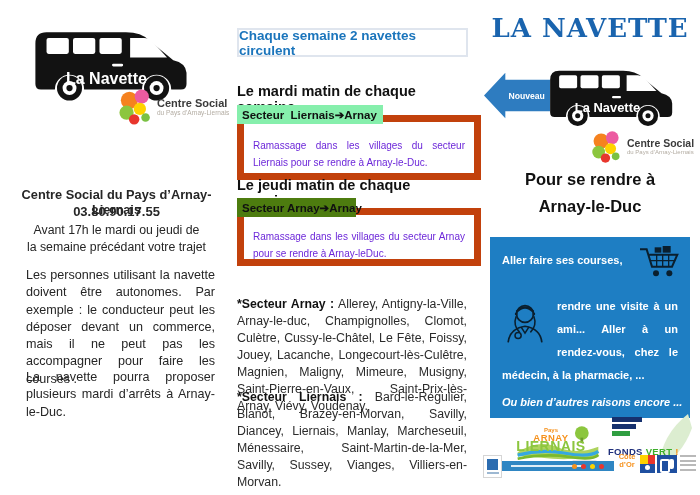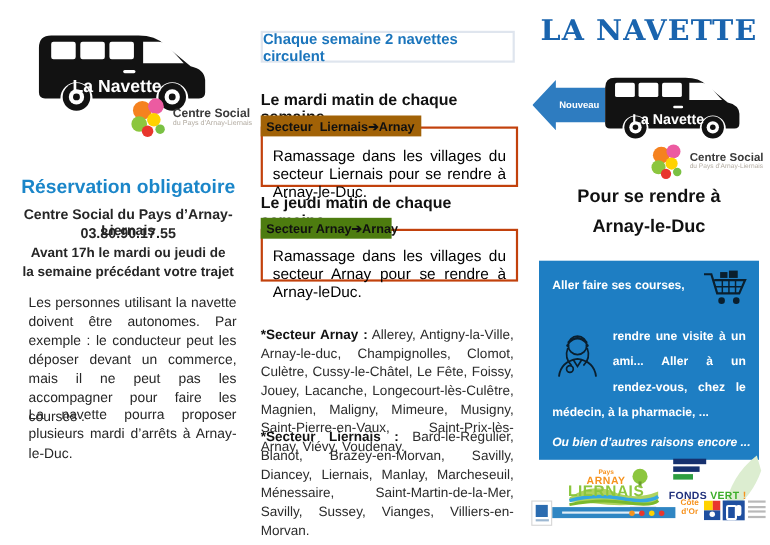--- a/index.html
+++ b/index.html
@@ -1,19 +1,19 @@
 <!DOCTYPE html>
 <html><head>
 <meta charset="utf-8">
 <style>
   html,body{margin:0;padding:0;background:#ffffff;}
   .page{position:relative;width:700px;height:495px;background:#ffffff;overflow:hidden;
         font-family:"Liberation Sans",sans-serif;color:#262626;}
   .abs{position:absolute;}
-  .pre{white-space:pre-line;font-weight:bold;}
+  .pre{white-space:pre-line;}
   .ctr{text-align:center;}
   .jst{text-align:justify;}
 
   
   .bus-left{left:28px;top:24px;width:168px;height:78px;}
   .cs-logo-l{left:118px;top:88px;width:38px;height:38px;}
   .cs-text-l{left:157px;top:97px;width:80px;}
   .cs-name-l{font-size:11px;font-weight:bold;color:#3b3b3b;line-height:12px;}
   .cs-sub-l{font-size:6.5px;color:#b3aca2;line-height:8px;}
   .tarif{left:0;top:129px;width:233px;font-size:13.5px;font-weight:bold;}
@@ -23,22 +23,22 @@
   .deadline{left:0;top:222px;width:233px;font-size:12.3px;line-height:17px;}
   .para1{left:26px;top:267px;width:189px;font-size:12.6px;line-height:17.3px;}
   .para2{left:26px;top:369px;width:189px;font-size:12.6px;line-height:17.3px;}
 
   
   .banner{left:237px;top:28px;width:227px;height:25px;border:2px solid #dfe5ee;
           display:flex;align-items:center;justify-content:center;
           font-size:13.5px;font-weight:bold;color:#1b75bc;}
   .head-tue{left:237px;top:83px;width:231px;font-size:14.5px;font-weight:bold;color:#111;}
   .tag{font-size:11.5px;font-weight:bold;color:#101010;padding:3px 6px 2px 5px;white-space:pre;}
-  .tag-green{left:237px;top:105px;width:135px;background:#a16207;}
-  .box-desc{border:2px solid #c2410c;font-size:14px;line-height:16.5px;color:#000000;}
+  .tag-green{left:237px;top:105px;width:135px;background:#86efac;}
+  .box-desc{border:7px solid #c2410c;font-size:10px;line-height:16.5px;color:#6d28d9;}
   .box-tue{left:237px;top:115px;width:212px;height:35px;padding:16px 9px 0 9px;}
   .head-thu{left:237px;top:177px;width:231px;font-size:14.5px;font-weight:bold;color:#111;}
   .tag-orange{left:237px;top:198px;width:108px;background:#4d7c0f;}
   .box-thu{left:237px;top:208px;width:212px;height:30px;padding:14px 9px 0 9px;}
   .list{left:237px;top:284px;width:230px;font-size:12.3px;line-height:17px;color:#2b2b2b;}
   .list2{top:377px;}
   .list b{font-weight:bold;color:#111;}
 
   
   .title{left:480px;top:13px;width:220px;font-family:"DejaVu Serif",serif;font-weight:800;
@@ -117,21 +117,20 @@
     <circle cx="9" cy="26" r="7.5" fill="#8cc63e"></circle>
       <circle cx="23" cy="22" r="6.5" fill="#ffd200"></circle>
     <circle cx="17" cy="33" r="5.5" fill="#e8362d"></circle>
       <circle cx="29" cy="31" r="4.5" fill="#7ac143"></circle>
   </svg>
   <div class="abs cs-text-l">
     <div class="cs-name-l">Centre Social</div>
     <div class="cs-sub-l">du Pays d’Arnay-Liernais</div>
   </div>
 
-  <div class="abs resa ctr">Réservation obligatoire</div>
   <div class="abs orgname ctr">Centre Social du Pays d’Arnay-Liernais</div>
   <div class="abs phone ctr">03.80.90.17.55</div>
   <div class="abs deadline ctr pre">Avant 17h le mardi ou jeudi de
 la semaine précédant votre trajet</div>
   <div class="abs para1 jst">Les personnes utilisant la navette doivent être autonomes. Par exemple : le conducteur peut les déposer devant un commerce, mais il ne peut pas les accompagner pour faire les courses .</div>
   <div class="abs para2 jst">La navette pourra proposer plusieurs mardi d’arrêts à Arnay-le-Duc.</div>
 
   <div class="abs banner">Chaque semaine 2 navettes circulent</div>
 
   <div class="abs head-tue">Le mardi matin de chaque semaine</div>

